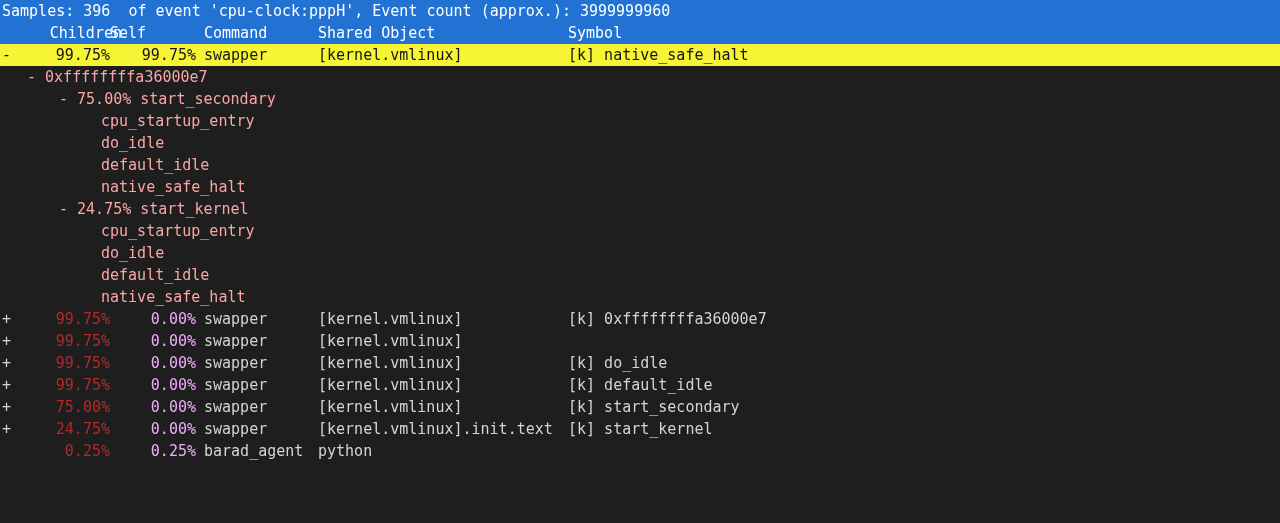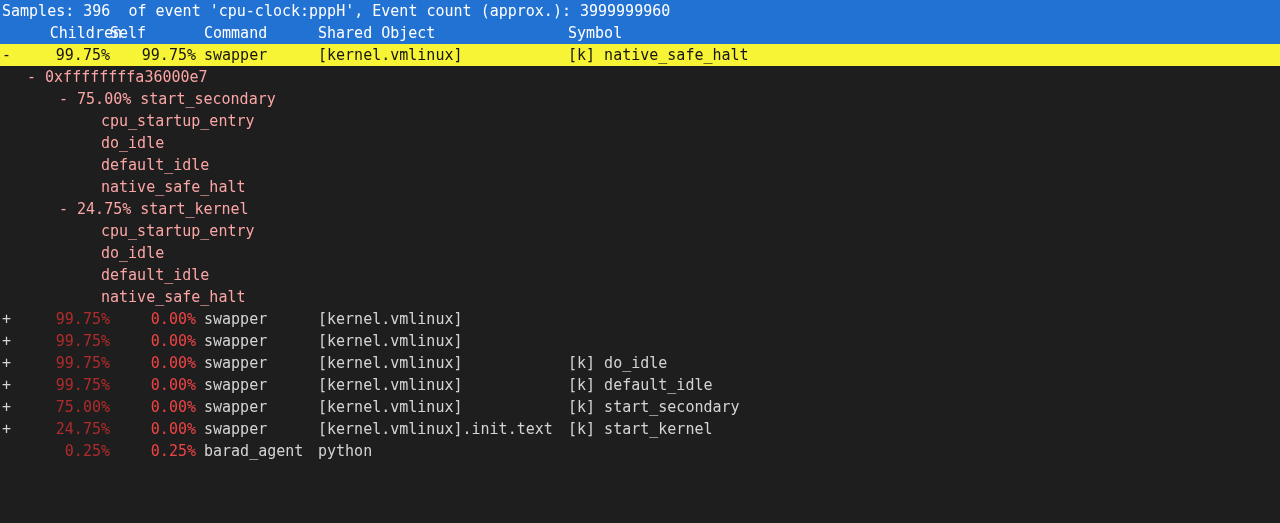--- a/index.html
+++ b/index.html
@@ -48,21 +48,21 @@
 
   
   .cell {
     position: absolute;
     top: 0;
     white-space: pre;
   }
 
   .marker       { left: 2px;   width: 12px; text-align: left; }
   .pct-children { left: 14px;  width: 96px; text-align: right; color: #b02b2b; }
-  .pct-self     { left: 110px; width: 86px; text-align: right; color: #ef4444; }
+  .pct-self     { left: 110px; width: 86px; text-align: right; color: #f0abfc; }
   .cmd          { left: 204px; }
   .dso          { left: 318px; text-align: center; }
   .sym          { left: 568px; }
 
   
   .hdr-children { left: 26px;  width: 96px; text-align: right; }
   .hdr-self     { left: 110px; width: 86px; text-align: left; }
   .hdr-cmd      { left: 204px; }
   .hdr-dso      { left: 318px; }
   .hdr-sym      { left: 568px; }
@@ -120,21 +120,21 @@
       <div class="row tree"><span class="tree-text lvl3">default_idle</span></div>
       <div class="row tree"><span class="tree-text lvl3">native_safe_halt</span></div>
       <div class="row tree"><span class="tree-text lvl2">- 24.75% start_kernel</span></div>
       <div class="row tree"><span class="tree-text lvl3">cpu_startup_entry</span></div>
       <div class="row tree"><span class="tree-text lvl3">do_idle</span></div>
       <div class="row tree"><span class="tree-text lvl3">default_idle</span></div>
       <div class="row tree"><span class="tree-text lvl3">native_safe_halt</span></div>
     </div>
 
   <div id="rows">
-      <div class="row"><span class="cell marker">+</span><span class="cell pct-children">99.75%</span><span class="cell pct-self">0.00%</span><span class="cell cmd">swapper</span><span class="cell dso">[kernel.vmlinux]</span></div>
+      <div class="row"><span class="cell marker">+</span><span class="cell pct-children">99.75%</span><span class="cell pct-self">0.00%</span><span class="cell cmd">swapper</span><span class="cell dso">[kernel.vmlinux]</span><span class="cell sym">[k] 0xffffffffa36000e7</span></div>
       <div class="row"><span class="cell marker">+</span><span class="cell pct-children">99.75%</span><span class="cell pct-self">0.00%</span><span class="cell cmd">swapper</span><span class="cell dso">[kernel.vmlinux]</span></div>
       <div class="row"><span class="cell marker">+</span><span class="cell pct-children">99.75%</span><span class="cell pct-self">0.00%</span><span class="cell cmd">swapper</span><span class="cell dso">[kernel.vmlinux]</span><span class="cell sym">[k] do_idle</span></div>
       <div class="row"><span class="cell marker">+</span><span class="cell pct-children">99.75%</span><span class="cell pct-self">0.00%</span><span class="cell cmd">swapper</span><span class="cell dso">[kernel.vmlinux]</span><span class="cell sym">[k] default_idle</span></div>
       <div class="row"><span class="cell marker">+</span><span class="cell pct-children">75.00%</span><span class="cell pct-self">0.00%</span><span class="cell cmd">swapper</span><span class="cell dso">[kernel.vmlinux]</span><span class="cell sym">[k] start_secondary</span></div>
       <div class="row"><span class="cell marker">+</span><span class="cell pct-children">24.75%</span><span class="cell pct-self">0.00%</span><span class="cell cmd">swapper</span><span class="cell sym">[k] start_kernel</span><span class="cell dso">[kernel.vmlinux].init.text</span></div>
       <div class="row"><span class="cell marker"></span><span class="cell pct-children">0.25%</span><span class="cell pct-self">0.25%</span><span class="cell cmd">barad_agent</span><span class="cell dso">python</span></div>
     </div>
 
 </div>
 

